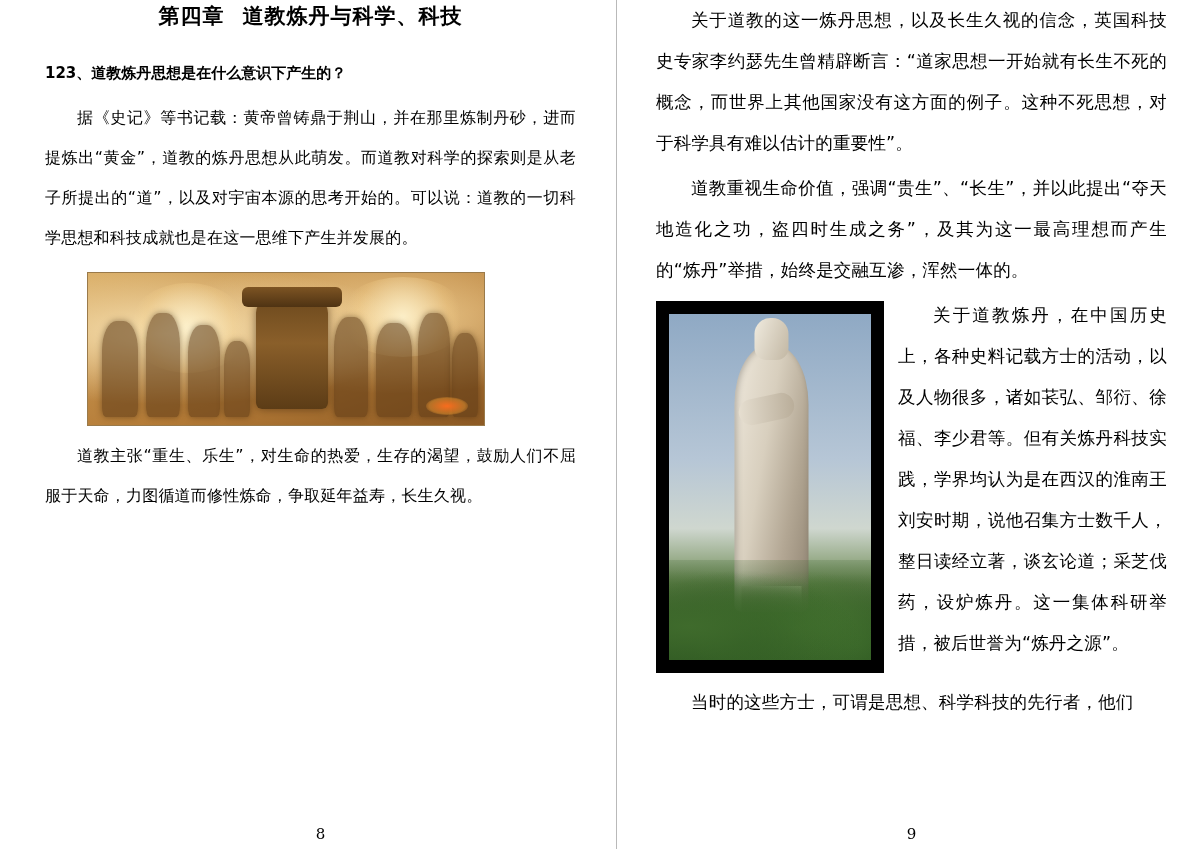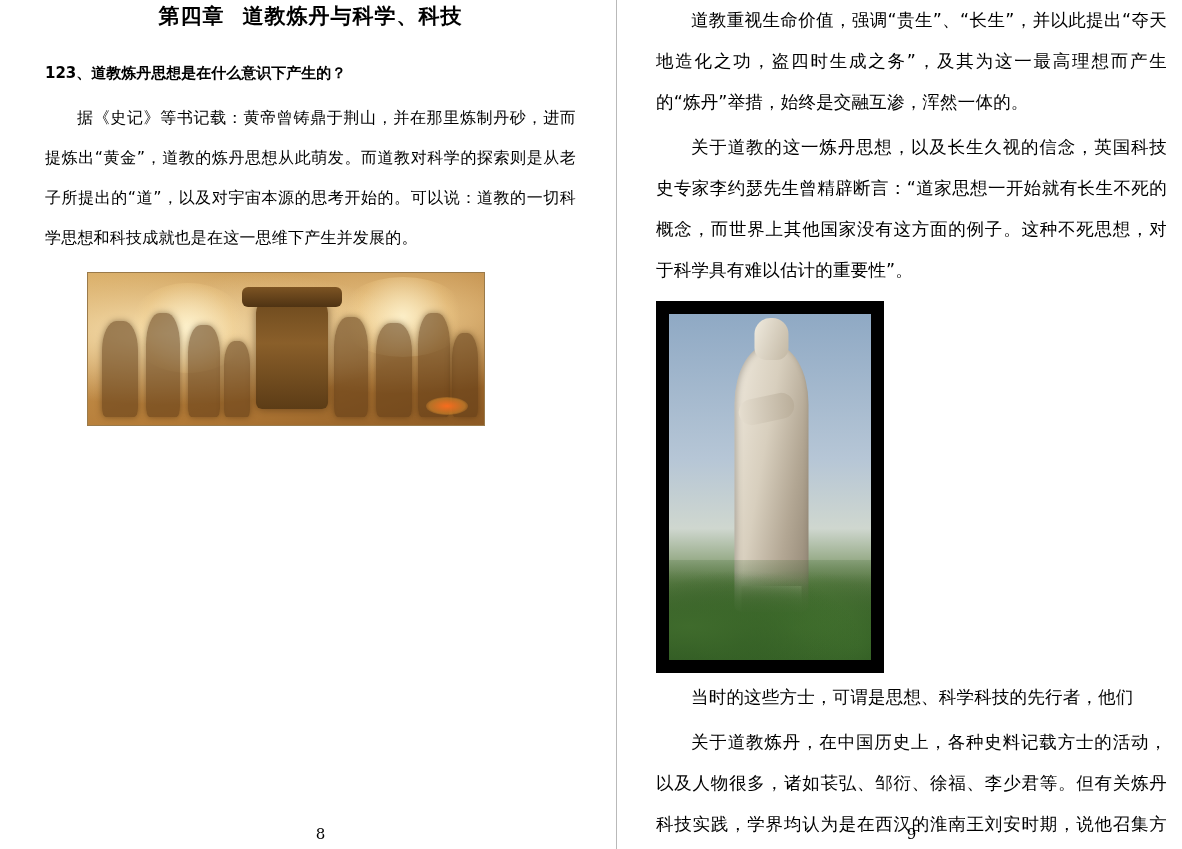--- a/index.html
+++ b/index.html
@@ -233,42 +233,43 @@
       <div class="relief-fig" style="left:58px; width:34px; height:104px;"></div>
       <div class="relief-fig" style="left:100px; width:32px; height:92px;"></div>
       <div class="relief-fig" style="left:136px; width:26px; height:76px;"></div>
       <div class="relief-fig" style="left:246px; width:34px; height:100px;"></div>
       <div class="relief-fig" style="left:288px; width:36px; height:94px;"></div>
       <div class="relief-fig" style="left:330px; width:32px; height:104px;"></div>
       <div class="relief-fig" style="left:364px; width:26px; height:84px;"></div>
       <div class="relief-spark"></div>
     </div>
 
+    <p class="para">道教主张“重生、乐生”，对生命的热爱，生存的渴望，鼓励人们不屈服于天命，力图循道而修性炼命，争取延年益寿，长生久视。</p>
 
     <div class="page-num">8</div>
   </div>
 
   <div class="gutter"></div>
 
   <div class="page page-right clearfix">
+    <p class="para-right">关于道教的这一炼丹思想，以及长生久视的信念，英国科技史专家李约瑟先生曾精辟断言：“道家思想一开始就有长生不死的概念，而世界上其他国家没有这方面的例子。这种不死思想，对于科学具有难以估计的重要性”。</p>
     <p class="para-right" style="margin-top:0;">道教重视生命价值，强调“贵生”、“长生”，并以此提出“夺天地造化之功，盗四时生成之务”，及其为这一最高理想而产生的“炼丹”举措，始终是交融互渗，浑然一体的。</p>
-    <p class="para-right">关于道教的这一炼丹思想，以及长生久视的信念，英国科技史专家李约瑟先生曾精辟断言：“道家思想一开始就有长生不死的概念，而世界上其他国家没有这方面的例子。这种不死思想，对于科学具有难以估计的重要性”。</p>
 
 
     <div class="figure-right">
       <div class="photo-inner">
         <div class="statue">
           <div class="statue-head"></div>
           <div class="statue-arm"></div>
           <div class="statue-base"></div>
         </div>
         <div class="foliage"></div>
       </div>
     </div>
 
+    <p class="para-right">关于道教炼丹，在中国历史上，各种史料记载方士的活动，以及人物很多，诸如苌弘、邹衍、徐福、李少君等。但有关炼丹科技实践，学界均认为是在西汉的淮南王刘安时期，说他召集方士数千人，整日读经立著，谈玄论道；采芝伐药，设炉炼丹。这一集体科研举措，被后世誉为“炼丹之源”。</p>
+
     <p class="para-right" style="clear:both; margin-top:18px;">当时的这些方士，可谓是思想、科学科技的先行者，他们</p>
-
-    <p class="para-right">关于道教炼丹，在中国历史上，各种史料记载方士的活动，以及人物很多，诸如苌弘、邹衍、徐福、李少君等。但有关炼丹科技实践，学界均认为是在西汉的淮南王刘安时期，说他召集方士数千人，整日读经立著，谈玄论道；采芝伐药，设炉炼丹。这一集体科研举措，被后世誉为“炼丹之源”。</p>
 
     <div class="page-num">9</div>
   </div>
 
 </div>
 
 </body></html>

